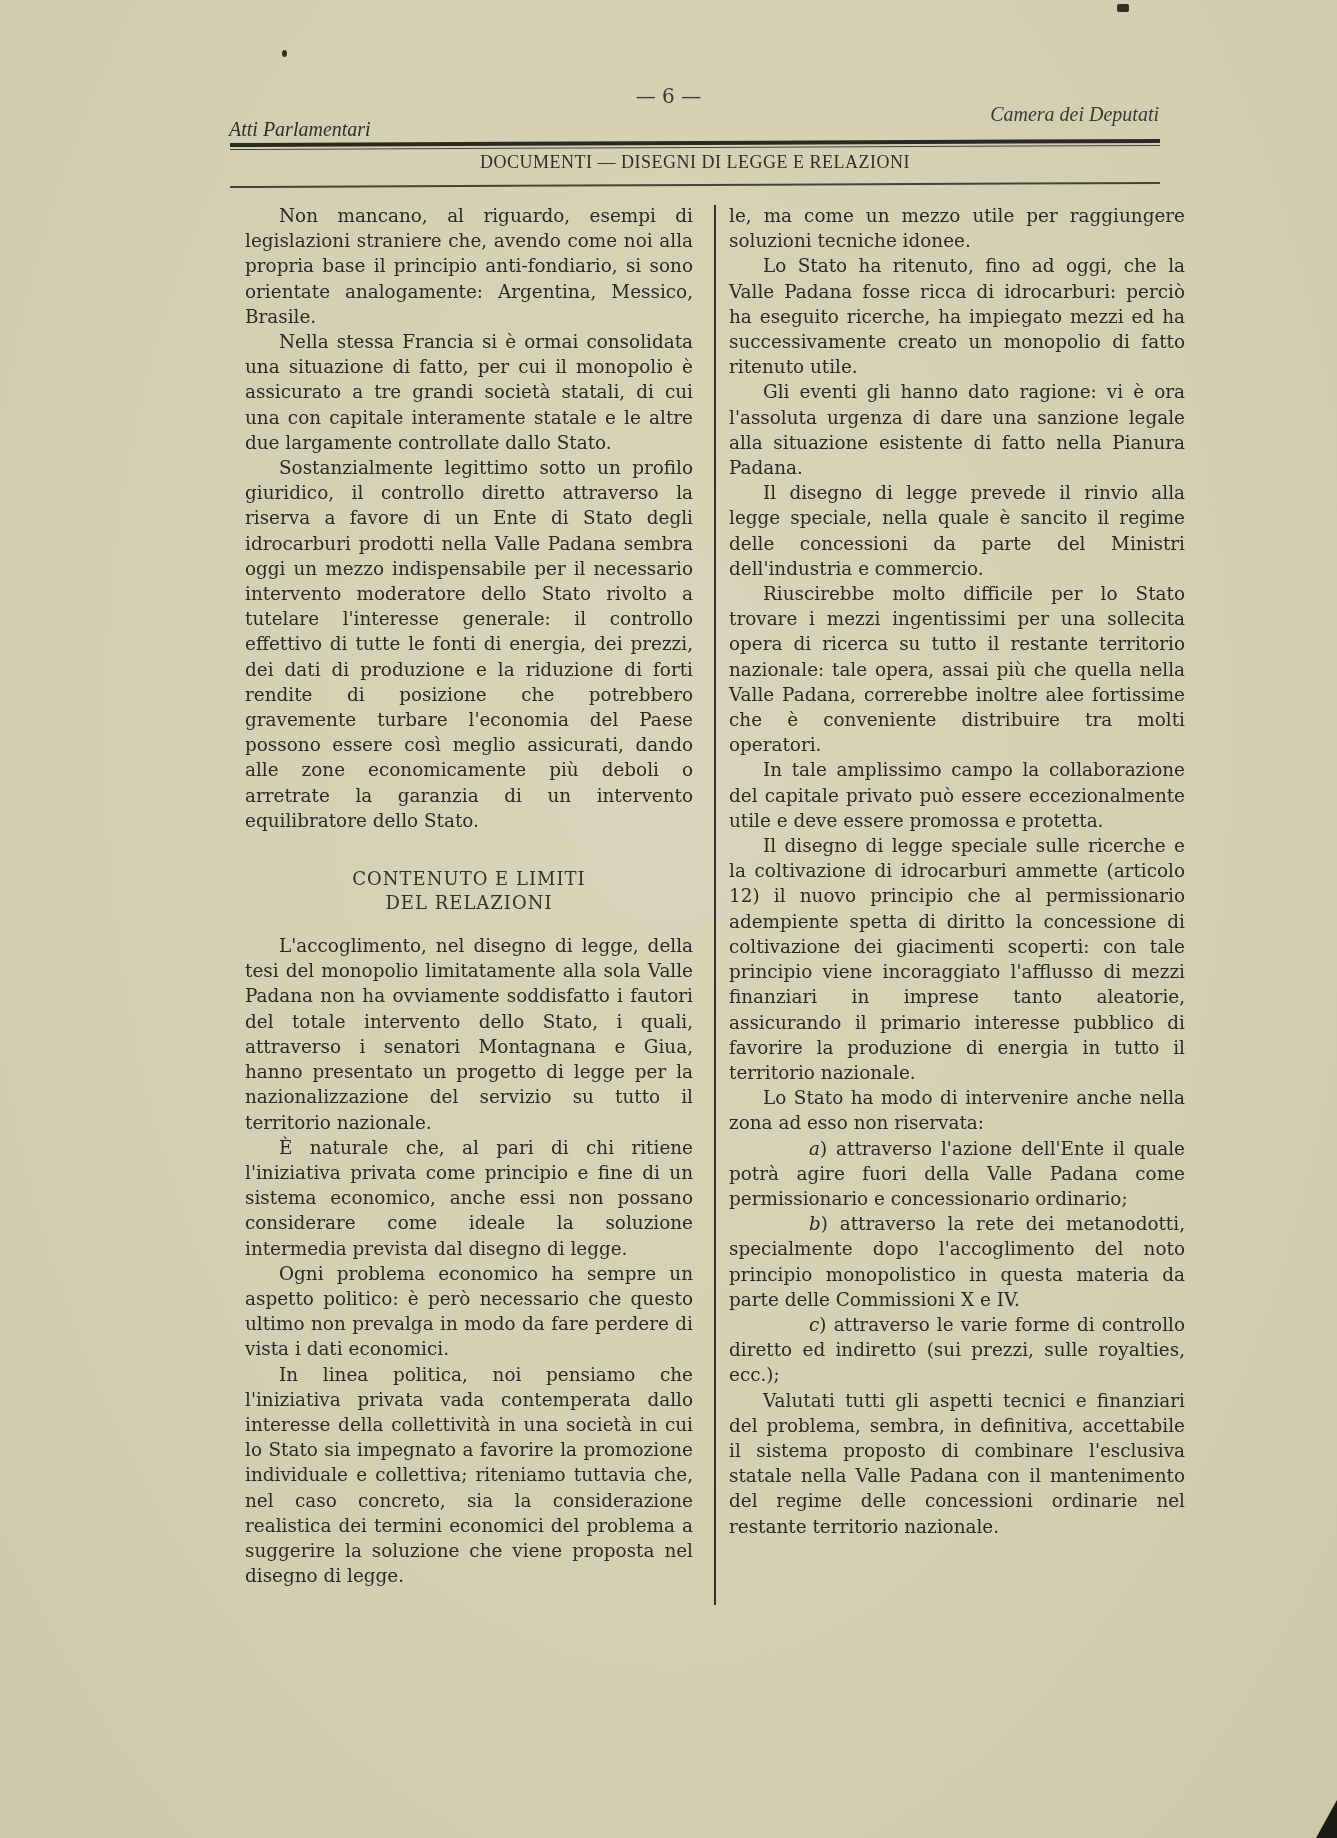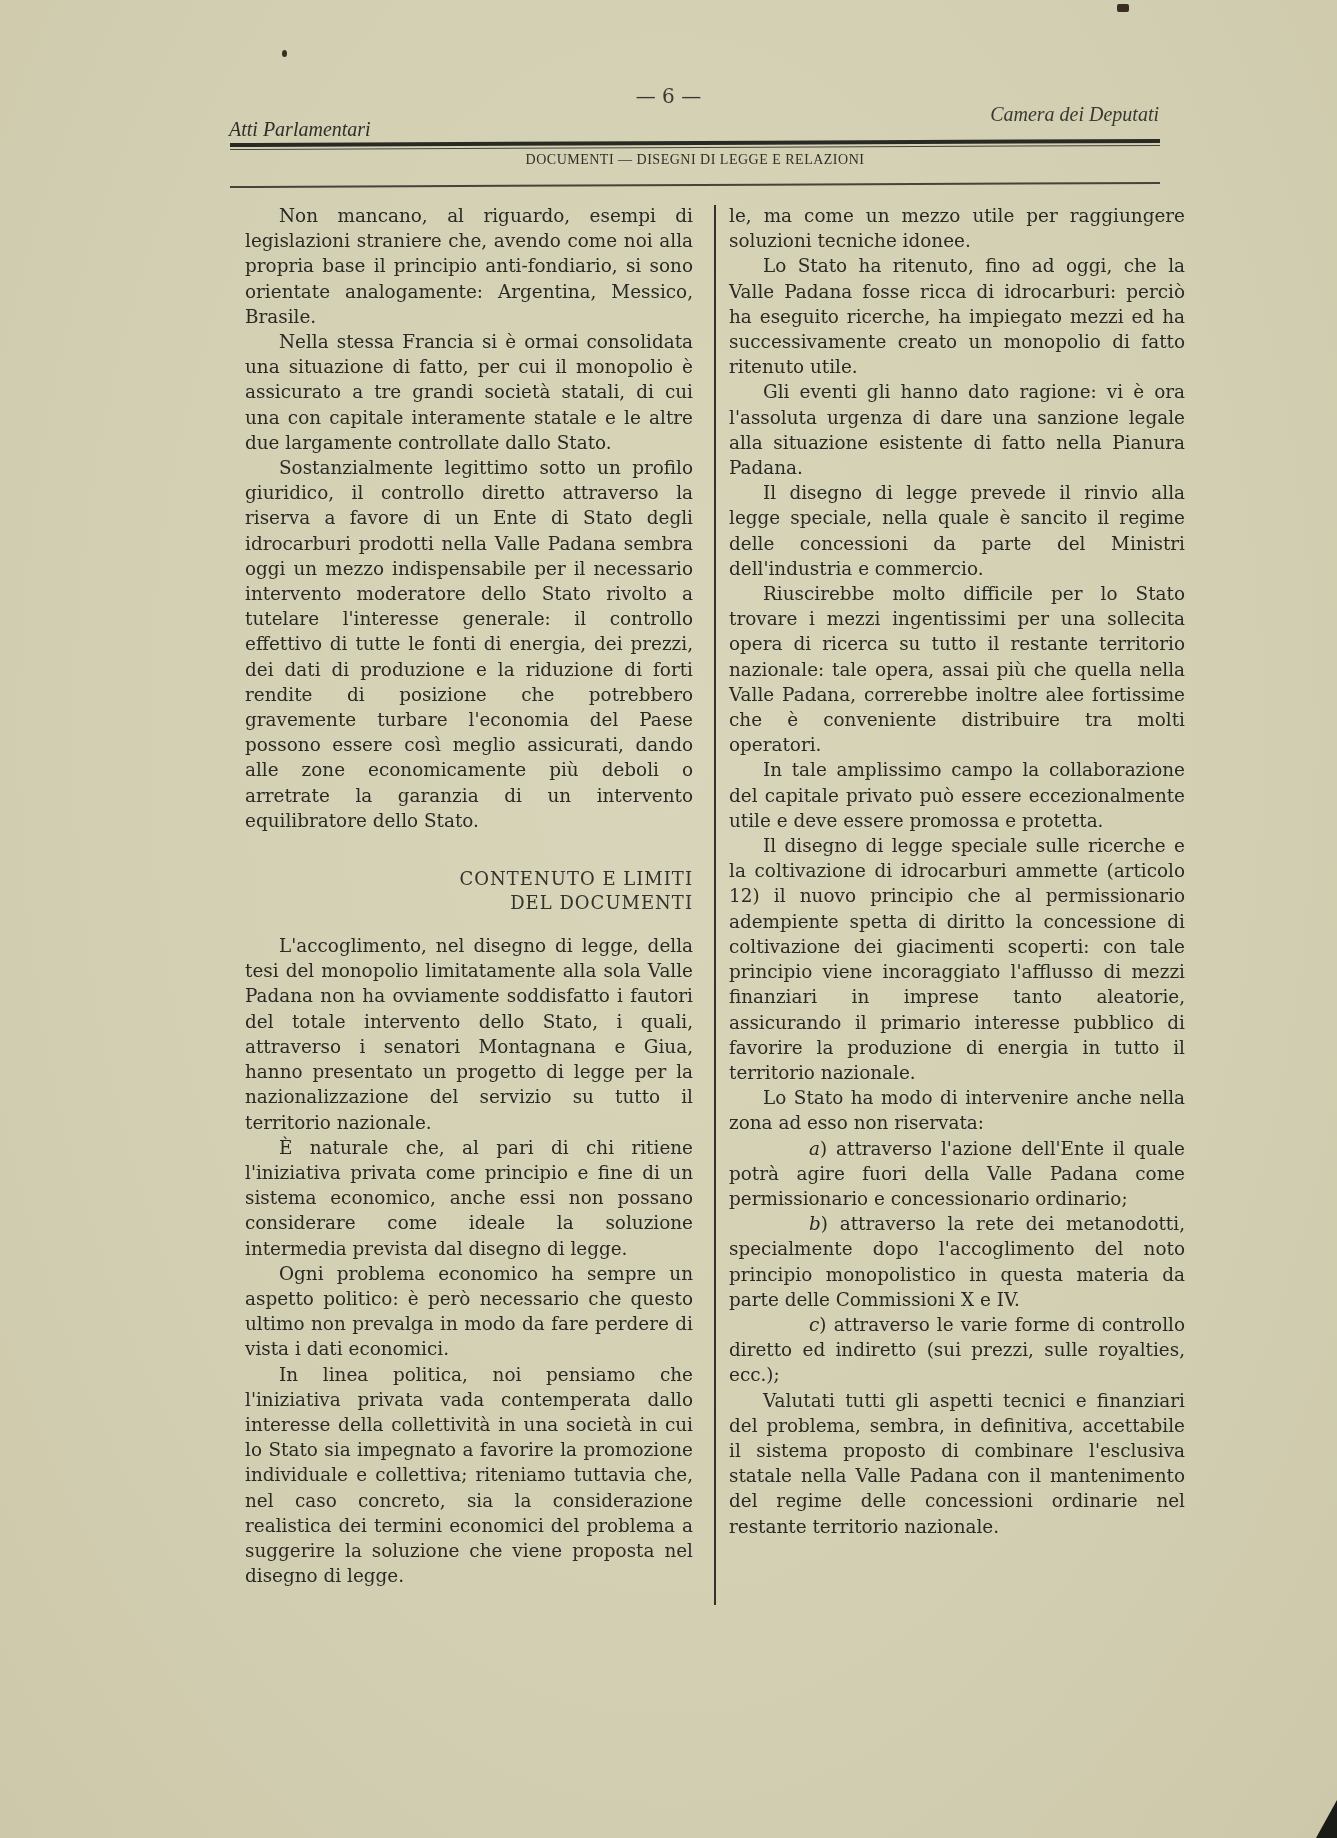--- a/index.html
+++ b/index.html
@@ -31,42 +31,42 @@
     .rule-thick {
       position: absolute; left: 230px; width: 930px; top: 141px; height: 4px;
       background: #2a2a24; transform: rotate(-0.25deg);
     }
     .rule-thin1 {
       position: absolute; left: 230px; width: 930px; top: 147px; height: 1px;
       background: #44443a; transform: rotate(-0.25deg);
     }
     .section-head {
       position: absolute; left: 230px; width: 930px; top: 152px;
-      text-align: center; font-size: 14px; letter-spacing: 0.5px; color: #2f2f28;
+      text-align: center; font-size: 18px; letter-spacing: 0.5px; color: #2f2f28;
       font-family: "Liberation Serif", serif;
     }
     .rule-thin2 {
       position: absolute; left: 230px; width: 930px; top: 184px; height: 1.5px;
       background: #44443a; transform: rotate(-0.25deg);
     }
     .col-divider {
       position: absolute; left: 714px; top: 205px; width: 2px; height: 1400px;
       background: #33332c;
     }
     .column {
       position: absolute; top: 203px;
       font-size: 18.4px; line-height: 25.2px;
       text-align: justify;
     }
     .col-left { left: 245px; width: 448px; }
     .col-right { left: 713px; width: 456px; padding-left: 0; }
     .column p { margin: 0; text-indent: 34px; }
     .column p.cont { text-indent: 0; }
     .subhead {
-      text-align: right; font-size: 18px; letter-spacing: 1px;
+      text-align: center; font-size: 18px; letter-spacing: 1px;
       margin: 34px 0 18px 0; line-height: 24px; color: #33332c;
     }
     .subhead span { display: block; }
     .list-item { text-indent: 80px !important; }
     .list-item i { font-style: italic; }
     .mark {
       position: absolute; background: #3a2e22; border-radius: 50%;
     }
   </style>
 </head>
@@ -82,21 +82,21 @@
   <div class="rule-thin2"></div>
 
   <div class="col-divider"></div>
 
   <div class="column col-left">
     <p>Non mancano, al riguardo, esempi di legislazioni straniere che, avendo come noi alla propria base il principio anti-fondiario, si sono orientate analogamente: Argentina, Messico, Brasile.</p>
     <p>Nella stessa Francia si è ormai consolidata una situazione di fatto, per cui il monopolio è assicurato a tre grandi società statali, di cui una con capitale interamente statale e le altre due largamente controllate dallo Stato.</p>
     <p>Sostanzialmente legittimo sotto un profilo giuridico, il controllo diretto attraverso la riserva a favore di un Ente di Stato degli idrocarburi prodotti nella Valle Padana sembra oggi un mezzo indispensabile per il necessario intervento moderatore dello Stato rivolto a tutelare l'interesse generale: il controllo effettivo di tutte le fonti di energia, dei prezzi, dei dati di produzione e la riduzione di forti rendite di posizione che potrebbero gravemente turbare l'economia del Paese possono essere così meglio assicurati, dando alle zone economicamente più deboli o arretrate la garanzia di un intervento equilibratore dello Stato.</p>
     <div class="subhead">
       <span>CONTENUTO E LIMITI</span>
-      <span>DEL DOCUMENTI</span>
+      <span>DEL RELAZIONI</span>
     </div>
     <p>L'accoglimento, nel disegno di legge, della tesi del monopolio limitatamente alla sola Valle Padana non ha ovviamente soddisfatto i fautori del totale intervento dello Stato, i quali, attraverso i senatori Montagnana e Giua, hanno presentato un progetto di legge per la nazionalizzazione del servizio su tutto il territorio nazionale.</p>
     <p>È naturale che, al pari di chi ritiene l'iniziativa privata come principio e fine di un sistema economico, anche essi non possano considerare come ideale la soluzione intermedia prevista dal disegno di legge.</p>
     <p>Ogni problema economico ha sempre un aspetto politico: è però necessario che questo ultimo non prevalga in modo da fare perdere di vista i dati economici.</p>
     <p>In linea politica, noi pensiamo che l'iniziativa privata vada contemperata dallo interesse della collettività in una società in cui lo Stato sia impegnato a favorire la promozione individuale e collettiva; riteniamo tuttavia che, nel caso concreto, sia la considerazione realistica dei termini economici del problema a suggerire la soluzione che viene proposta nel disegno di legge.</p>
   </div>
 
   <div class="column col-right" style="padding-left:16px; box-sizing:border-box; width:472px;">
     <p class="cont">le, ma come un mezzo utile per raggiungere soluzioni tecniche idonee.</p>
     <p>Lo Stato ha ritenuto, fino ad oggi, che la Valle Padana fosse ricca di idrocarburi: perciò ha eseguito ricerche, ha impiegato mezzi ed ha successivamente creato un monopolio di fatto ritenuto utile.</p>

